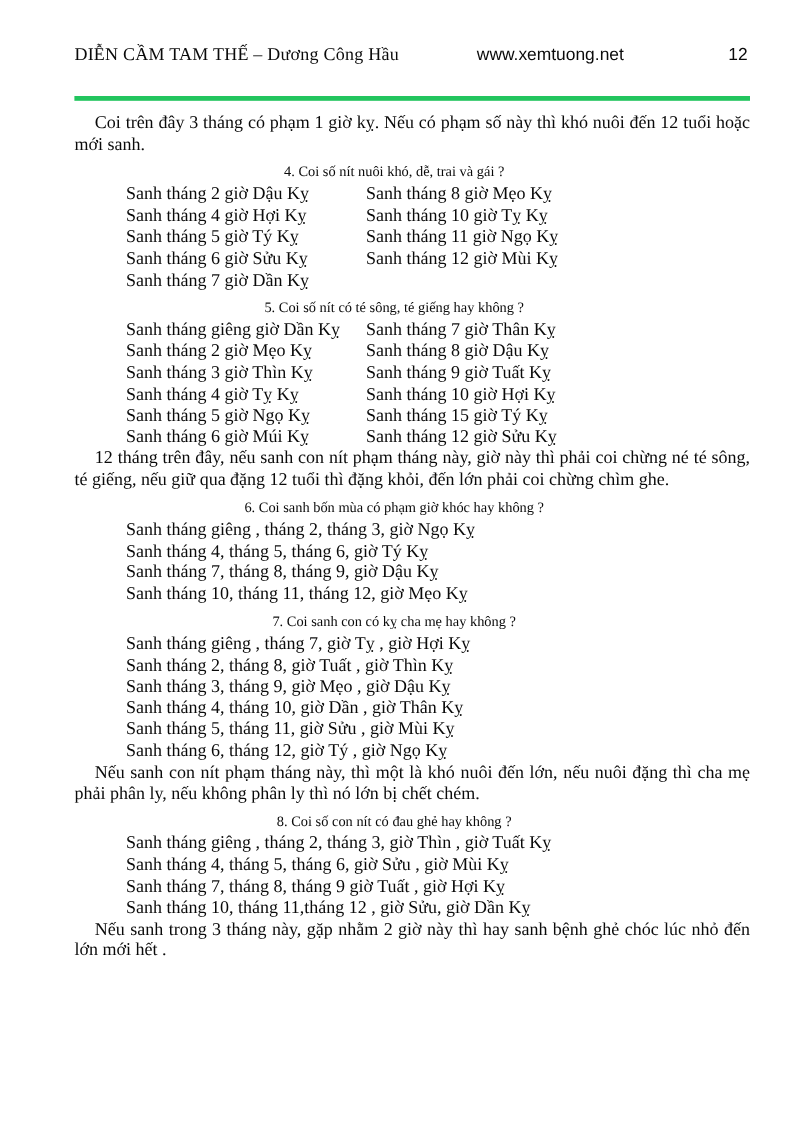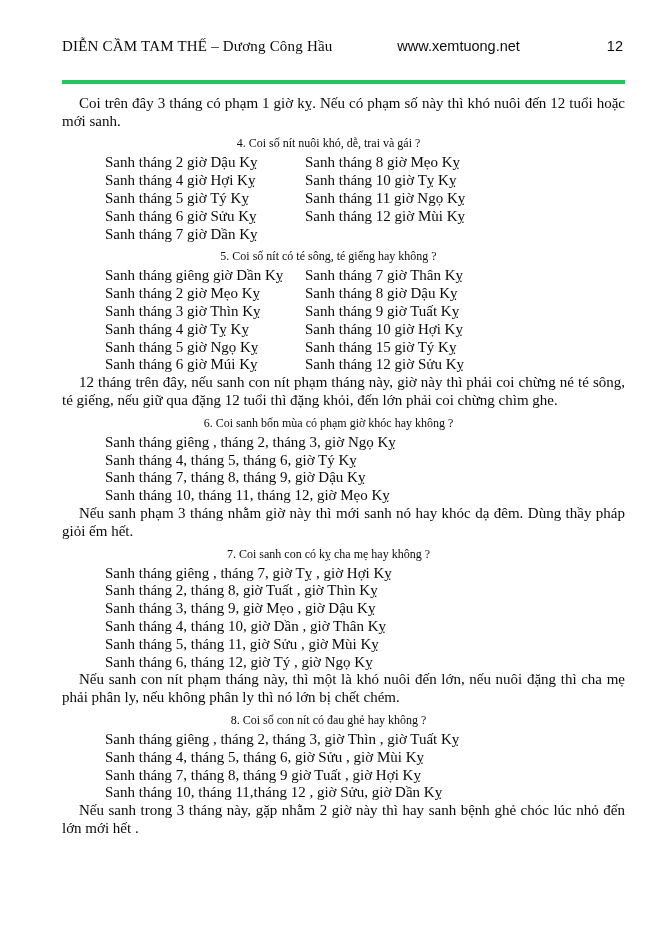--- a/index.html
+++ b/index.html
@@ -133,21 +133,20 @@
     </div>
     <p class="para">12 tháng trên đây, nếu sanh con nít phạm tháng này, giờ này thì phải coi chừng né té sông, té giếng, nếu giữ qua đặng 12 tuổi thì đặng khỏi, đến lớn phải coi chừng chìm ghe.</p>
 
     <div class="sec-heading">6. Coi sanh bốn mùa có phạm giờ khóc hay không ?</div>
     <div>
       <div class="line-item">Sanh tháng giêng , tháng 2, tháng 3, giờ Ngọ Kỵ</div>
       <div class="line-item">Sanh tháng 4, tháng 5, tháng 6, giờ Tý Kỵ</div>
       <div class="line-item">Sanh tháng 7, tháng 8, tháng 9, giờ Dậu Kỵ</div>
       <div class="line-item">Sanh tháng 10, tháng 11, tháng 12, giờ Mẹo Kỵ</div>
     </div>
-    <p class="para">Nếu sanh phạm 3 tháng nhằm giờ này thì mới sanh nó hay khóc dạ đêm. Dùng thầy pháp giỏi ếm hết.</p>
 
     <div class="sec-heading">7. Coi sanh con có kỵ cha mẹ hay không ?</div>
     <div>
       <div class="line-item">Sanh tháng giêng , tháng 7, giờ Tỵ , giờ Hợi Kỵ</div>
       <div class="line-item">Sanh tháng 2, tháng 8, giờ Tuất , giờ Thìn Kỵ</div>
       <div class="line-item">Sanh tháng 3, tháng 9, giờ Mẹo , giờ Dậu Kỵ</div>
       <div class="line-item">Sanh tháng 4, tháng 10, giờ Dần , giờ Thân Kỵ</div>
       <div class="line-item">Sanh tháng 5, tháng 11, giờ Sửu , giờ Mùi Kỵ</div>
       <div class="line-item">Sanh tháng 6, tháng 12, giờ Tý , giờ Ngọ Kỵ</div>
     </div>

